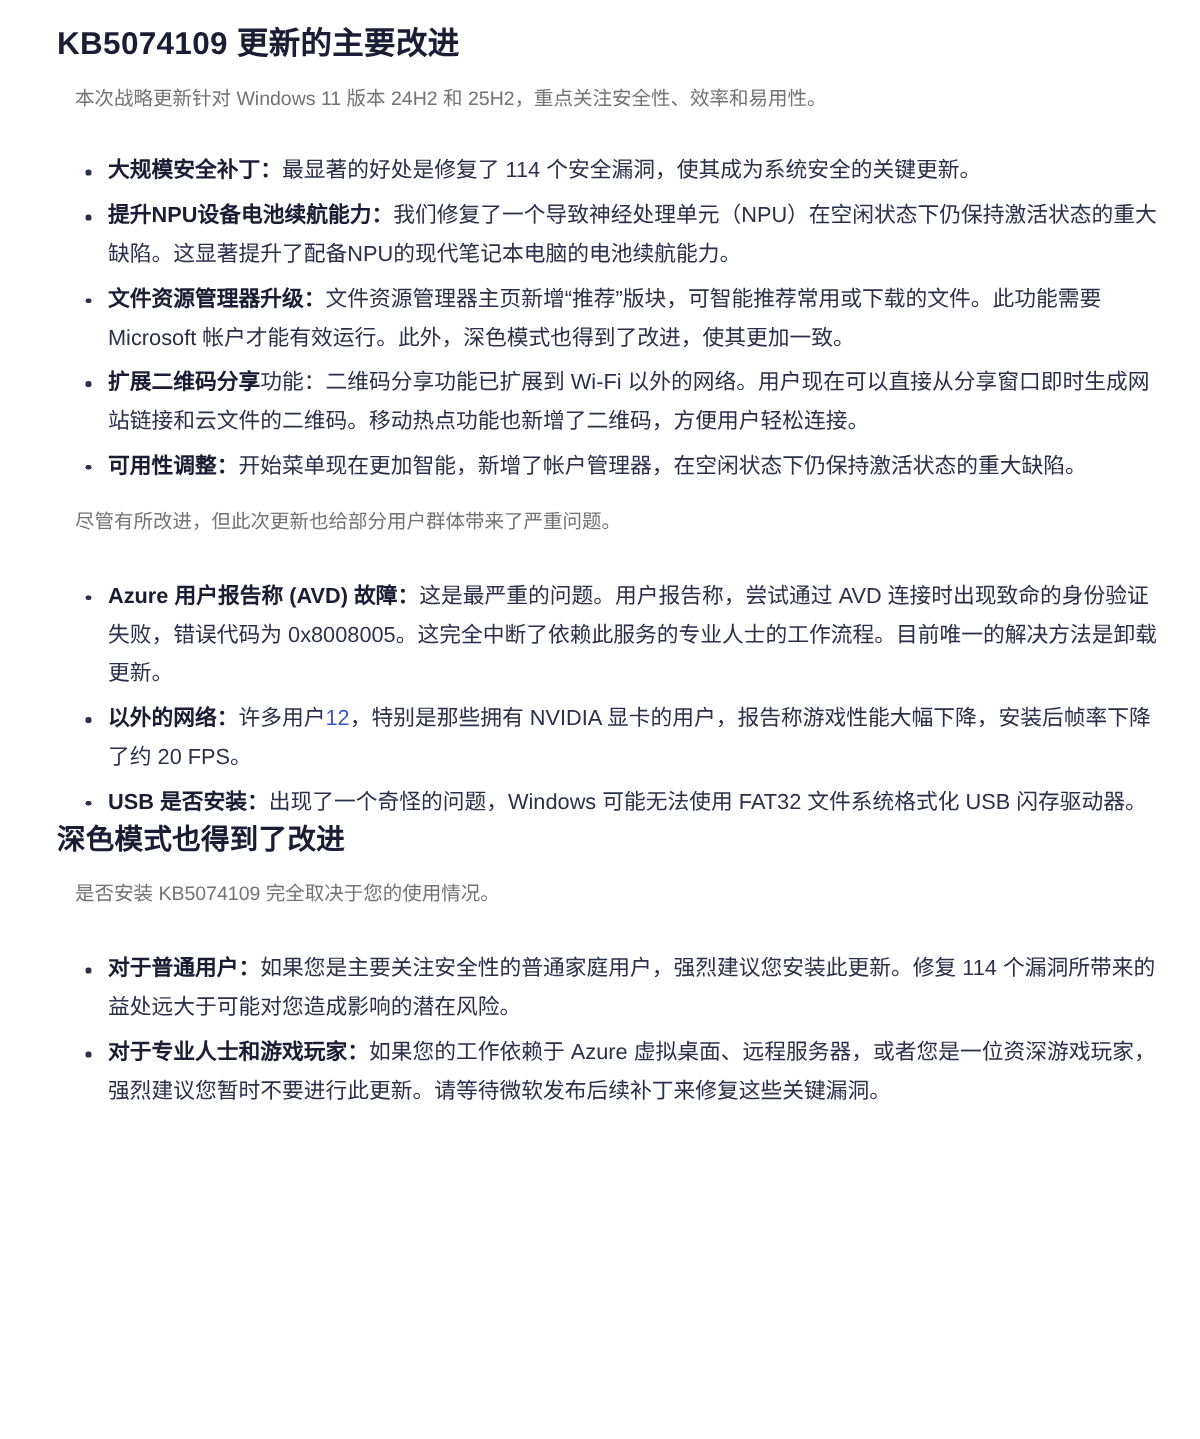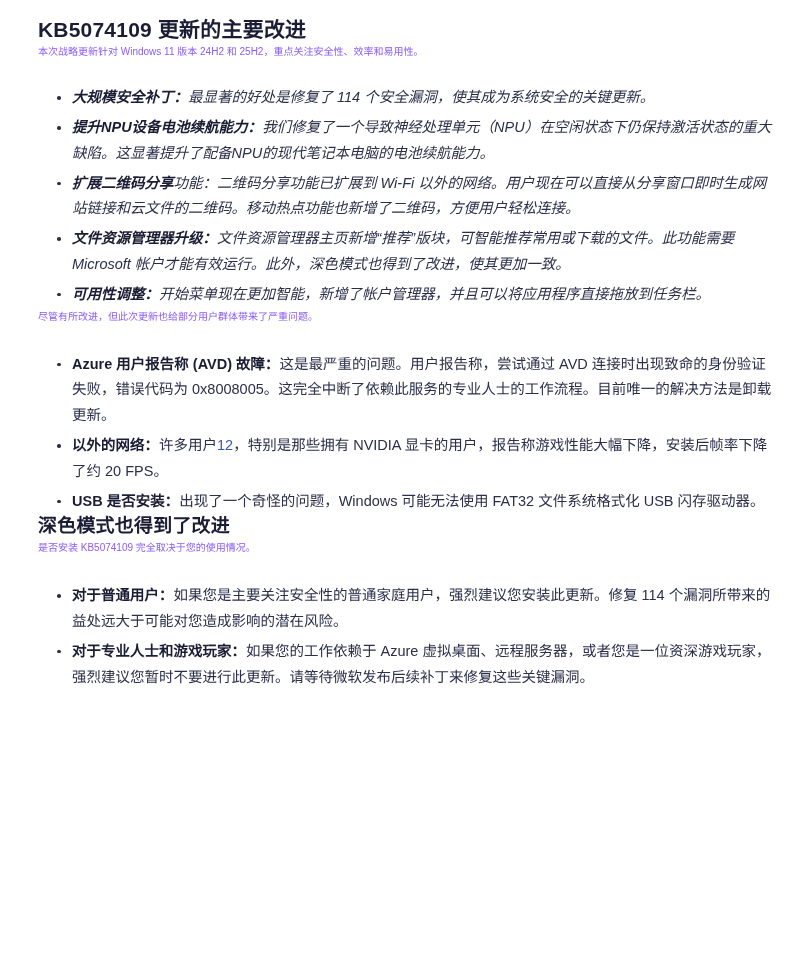--- a/index.html
+++ b/index.html
@@ -32,35 +32,35 @@
     font-size: 19px;
     line-height: 1.3;
     font-weight: 700;
     color: #1a1d33;
     margin: 0;
     letter-spacing: 0.2px;
   }
   .sec-warning { margin-top: 52px; }
   .sec-install { margin-top: 54px; }
   p.lead {
-    font-size: 10px;
+    font-size: 13px;
     line-height: 1.7;
-    color: #8b5cf6;
-    margin: 0;
+    color: #737373;
+    margin: 12px;
   }
   .lead-intro  { margin-top: 30px; }
   .lead-warn   { margin-top: 32px; }
   .lead-inst   { margin-top: 32px; }
 
   ul.bullets {
     list-style: none;
     margin: 0;
     padding: 0;
   }
-  ul.improvements { margin-top: 25px; font-style: italic; }
+  ul.improvements { margin-top: 25px; }
   ul.issues       { margin-top: 27px; }
   ul.advice       { margin-top: 27px; }
 
   ul.bullets > li {
     position: relative;
     padding-left: 34px;
     font-size: 14.5px;
     line-height: 1.78;
     color: #2b2f4a;
     margin-bottom: 4px;
@@ -95,27 +95,27 @@
   <p class="lead lead-intro">本次战略更新针对 Windows 11 版本 24H2 和 25H2，重点关注安全性、效率和易用性。</p>
 
   <ul class="bullets improvements">
     <li>
       <span class="lead-in">大规模安全补丁：</span><span>最显著的好处是修复了 114 个安全漏洞，使其成为系统安全的关键更新。</span>
     </li>
     <li>
       <span class="lead-in">提升NPU设备电池续航能力：</span><span>我们修复了一个导致神经处理单元（NPU）在空闲状态下仍保持激活状态的重大缺陷。这显著提升了配备NPU的现代笔记本电脑的电池续航能力。</span>
     </li>
     <li>
+      <span class="lead-in">文件资源管理器升级：</span><span>文件资源管理器主页新增“推荐”版块，可智能推荐常用或下载的文件。此功能需要 Microsoft 帐户才能有效运行。此外，深色模式也得到了改进，使其更加一致。</span>
+    </li>
+    <li>
       <span class="lead-in">扩展二维码分享</span><span>功能：二维码分享功能已扩展到 Wi-Fi 以外的网络。用户现在可以直接从分享窗口即时生成网站链接和云文件的二维码。移动热点功能也新增了二维码，方便用户轻松连接。</span>
     </li>
     <li>
-      <span class="lead-in">文件资源管理器升级：</span><span>文件资源管理器主页新增“推荐”版块，可智能推荐常用或下载的文件。此功能需要 Microsoft 帐户才能有效运行。此外，深色模式也得到了改进，使其更加一致。</span>
-    </li>
-    <li>
-      <span class="lead-in">可用性调整：</span><span>开始菜单现在更加智能，新增了帐户管理器，并且可以将应用程序直接拖放到任务栏。</span>
+      <span class="lead-in">可用性调整：</span><span>开始菜单现在更加智能，新增了帐户管理器，在空闲状态下仍保持激活状态的重大缺陷。</span>
     </li>
   </ul>
 
 
   <p class="lead lead-warn">尽管有所改进，但此次更新也给部分用户群体带来了严重问题。</p>
 
   <ul class="bullets issues">
     <li>
       <span class="lead-in">Azure 用户报告称 (AVD) 故障：</span><span>这是最严重的问题。用户报告称，尝试通过 AVD 连接时出现致命的身份验证失败，错误代码为 0x8008005。这完全中断了依赖此服务的专业人士的工作流程。目前唯一的解决方法是卸载更新。</span>
     </li>

